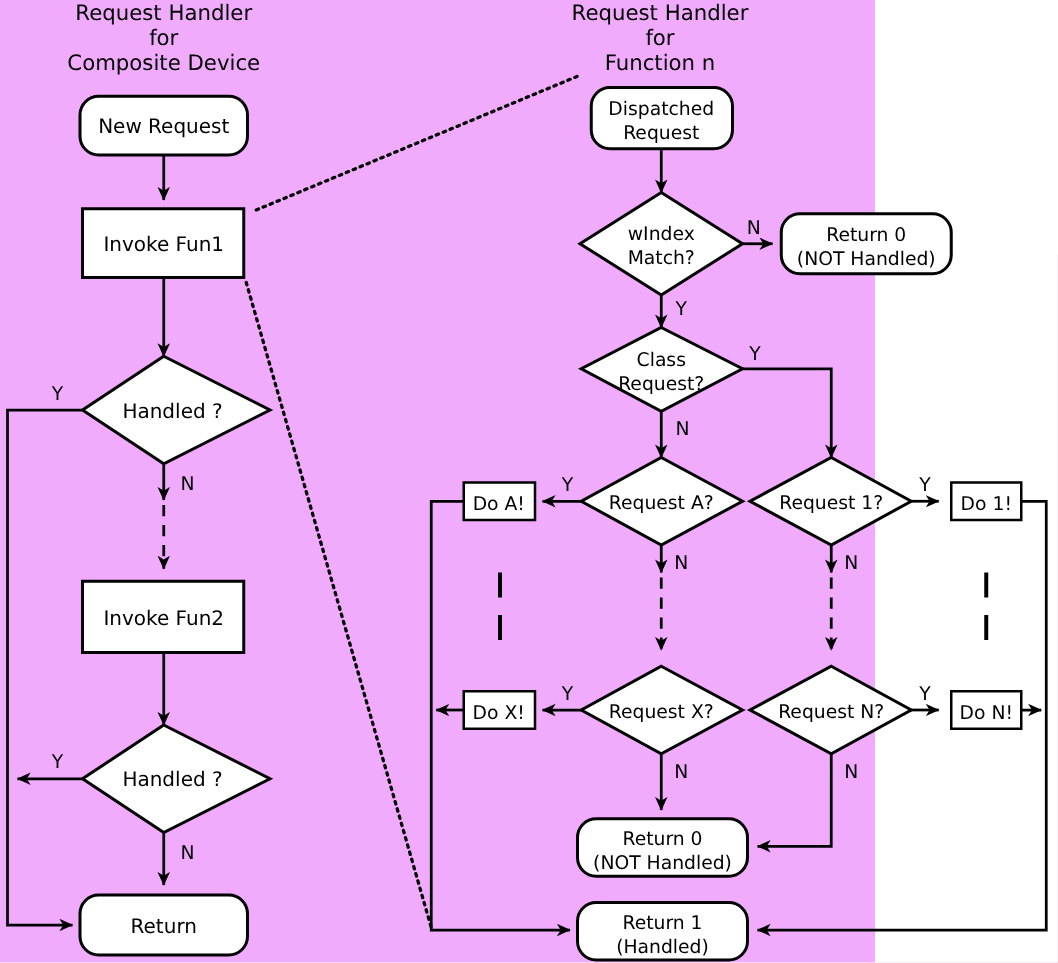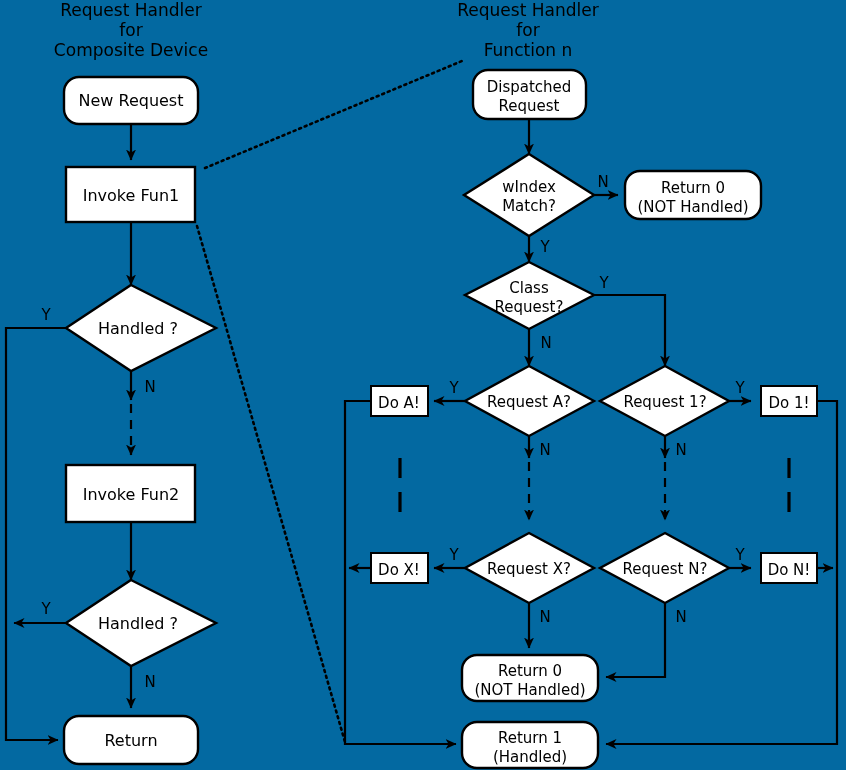--- a/index.html
+++ b/index.html
@@ -1,17 +1,17 @@
 <!DOCTYPE html>
 <html><head>
 <meta charset="utf-8">
 <style>
   html,body{margin:0;padding:0;background:#ffffff;}
   body{width:846px;height:770px;overflow:hidden;font-family:"DejaVu Sans",sans-serif;}
-  #stage{position:relative;width:846px;height:770px;background:#0369a1;}
+  #stage{position:relative;width:700px;height:770px;background:#f0abfc;}
   svg{position:absolute;top:0;left:0;width:846px;height:770px;}
   text{font-family:"DejaVu Sans",sans-serif;fill:#000;}
   .title{font-size:17px;text-anchor:middle;}
   .nodelbl{font-size:16px;text-anchor:middle;}
   .nodelbl.sm{font-size:15px;}
   .edgelbl{font-size:15px;text-anchor:middle;}
   .shape{fill:#ffffff;stroke:#000000;stroke-width:2.4;}
   .shape.thin{stroke-width:2;}
   .ln{stroke:#000000;stroke-width:2.2;fill:none;}
   .ln.dash{stroke-dasharray:9 7;}

